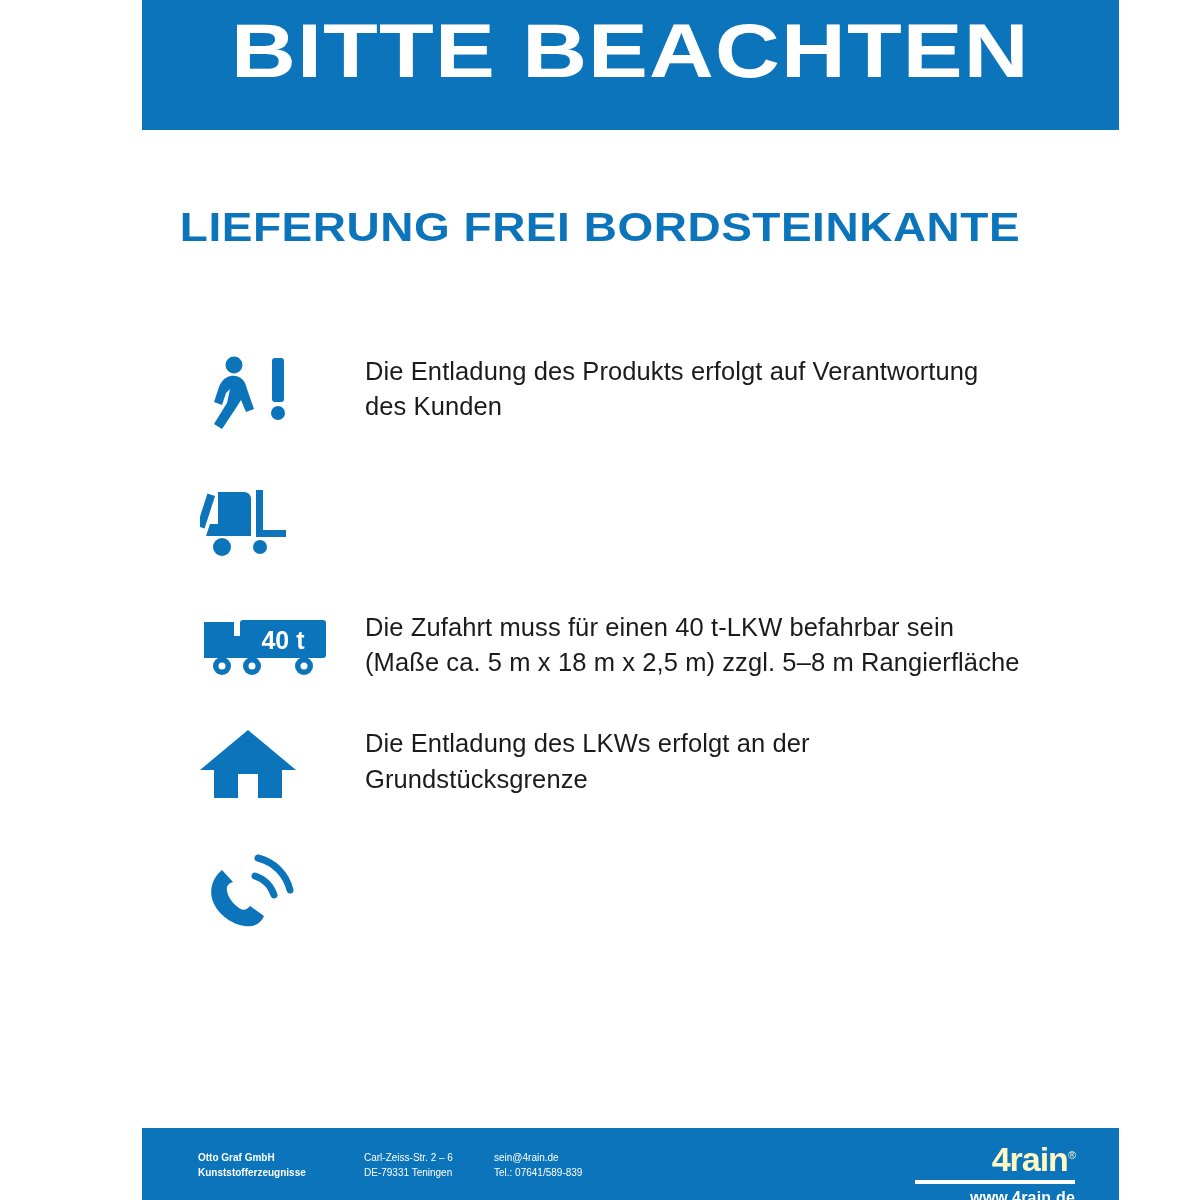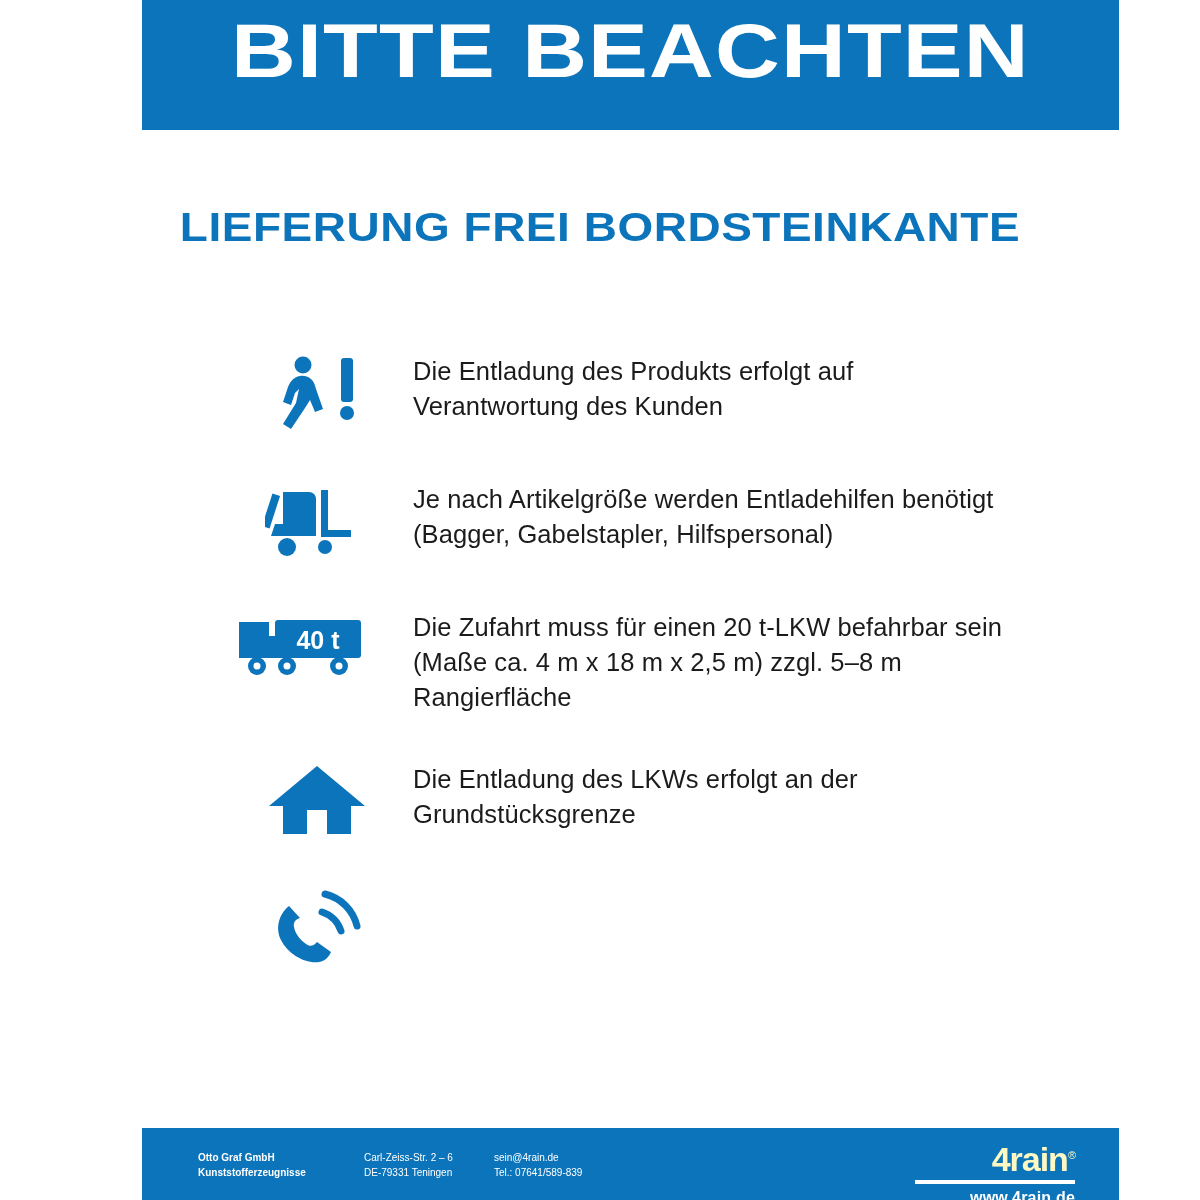--- a/index.html
+++ b/index.html
@@ -67,27 +67,26 @@
   .list {
     position: absolute;
     left: 200px;
     top: 352px;
     width: 820px;
   }
   .row {
     display: flex;
     align-items: flex-start;
     margin-bottom: 40px;
-    gap: 48px;
   }
   .icon-cell {
     width: 165px;
     min-width: 165px;
     display: flex;
-    justify-content: flex-end;
+    justify-content: flex-start;
     align-items: flex-start;
     padding-top: 4px;
   }
   .text-cell {
     color: #1b1b1b;
     font-family: "Liberation Sans", sans-serif;
     font-size: 25.5px;
     line-height: 1.38;
     letter-spacing: 0.1px;
     padding-top: 2px;
@@ -198,40 +197,39 @@
             <path d="M18 8 L44 8 C48 8 51 11 51 15 L51 40 L18 40 Z"></path>
             <path d="M10 40 L51 40 L51 52 L6 52 Z"></path>
             <rect x="56" y="6" width="7" height="46"></rect>
             <rect x="56" y="46" width="30" height="7"></rect>
             <circle cx="22" cy="63" r="9"></circle>
             <circle cx="60" cy="63" r="7"></circle>
             <rect x="2" y="10" width="8" height="34" transform="rotate(18 6 27)"></rect>
           </g>
         </svg>
       </div>
-      <div class="text-cell">Je nach Artikelgröße werden Entladehilfen benötigt (Bagger, Gabelstapler, Hilfspersonal)</div>
     </div>
 
     <div class="row row-truck">
       <div class="icon-cell">
         <svg width="130" height="66" viewBox="0 0 130 66" aria-hidden="true">
           <g fill="#0c74bb">
             <path d="M4 10 L34 10 L34 24 L46 24 L54 38 L54 46 L4 46 Z"></path>
             <rect x="40" y="8" width="86" height="38" rx="3"></rect>
             <circle cx="22" cy="54" r="9"></circle>
             <circle cx="52" cy="54" r="9"></circle>
             <circle cx="104" cy="54" r="9"></circle>
             <circle cx="22" cy="54" r="3.5" fill="#ffffff"></circle>
             <circle cx="52" cy="54" r="3.5" fill="#ffffff"></circle>
             <circle cx="104" cy="54" r="3.5" fill="#ffffff"></circle>
           </g>
           <text x="83" y="37" font-family="Liberation Sans, sans-serif" font-size="25" font-weight="bold" fill="#ffffff" text-anchor="middle">40 t</text>
         </svg>
       </div>
-      <div class="text-cell">Die Zufahrt muss für einen 20 t-LKW befahrbar sein (Maße ca. 4 m x 18 m x 2,5 m) zzgl. 5–8 m Rangierfläche</div>
+      <div class="text-cell">Die Zufahrt muss für einen 40 t-LKW befahrbar sein (Maße ca. 5 m x 18 m x 2,5 m) zzgl. 5–8 m Rangierfläche</div>
     </div>
 
     <div class="row row-house">
       <div class="icon-cell">
         <svg width="96" height="72" viewBox="0 0 96 72" aria-hidden="true">
           <g fill="#0c74bb">
             <path d="M48 2 L96 42 L82 42 L82 70 L58 70 L58 46 L38 46 L38 70 L14 70 L14 42 L0 42 Z"></path>
           </g>
         </svg>
       </div>

